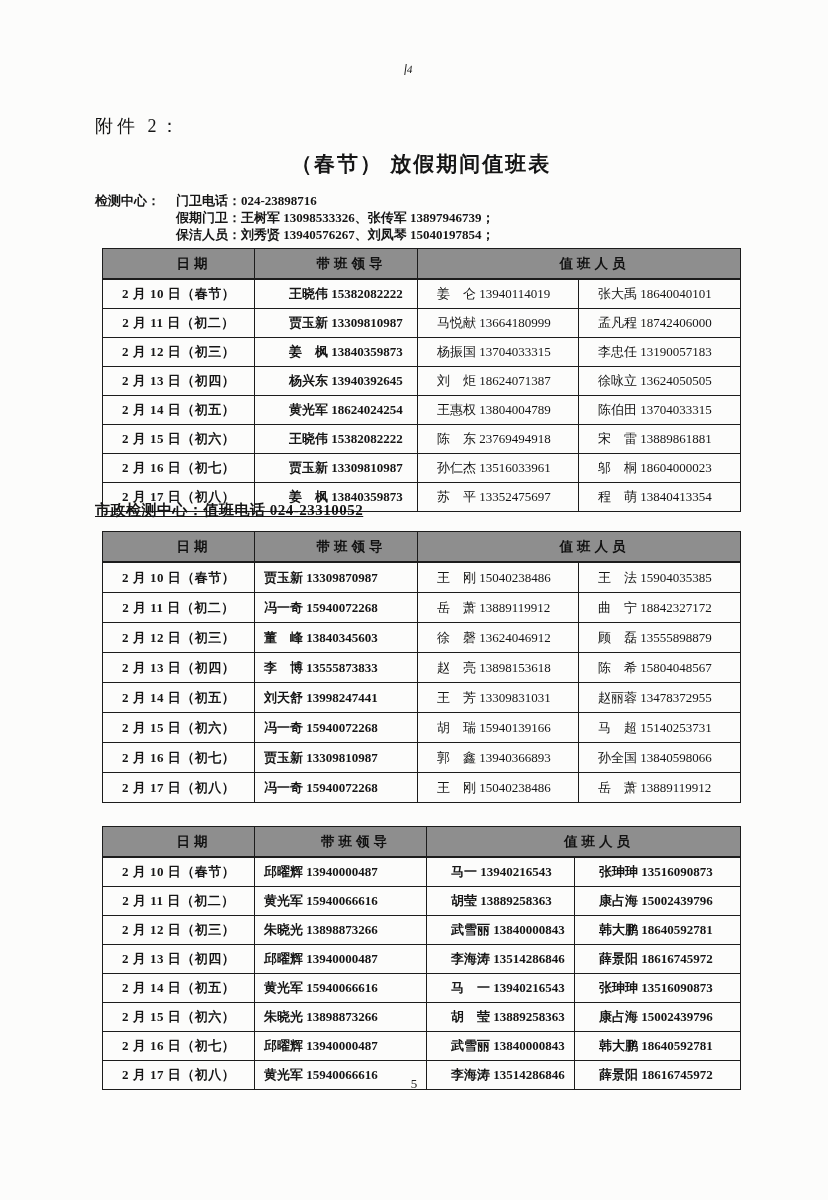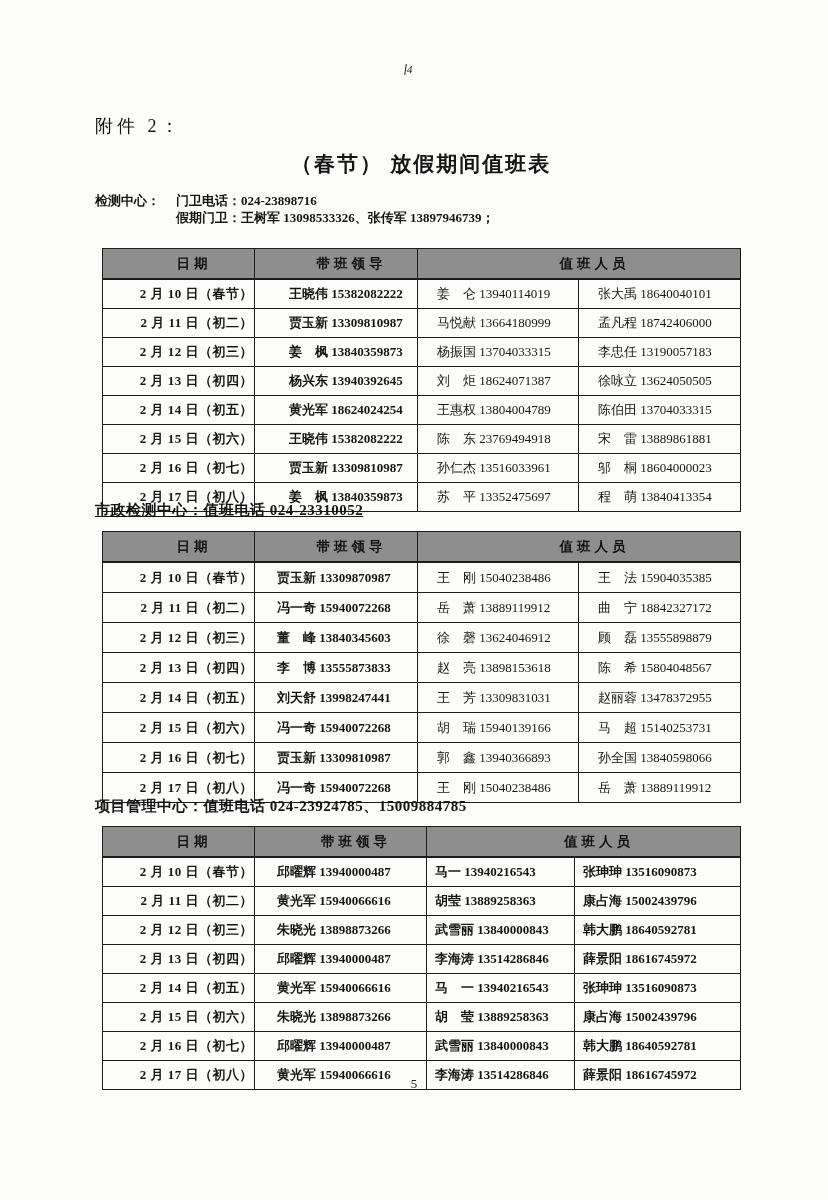--- a/index.html
+++ b/index.html
@@ -50,27 +50,27 @@
   table.tc{top:826px;}
   table.duty,table.duty th,table.duty td{border:1.4px solid #1c1c1c;}
   table.duty th{
     background:#8e8e8e;height:27px;
     font-size:13.5px;font-weight:700;letter-spacing:4px;color:#111;
     border-bottom-width:2px;
     padding-left:32px;
   }
   table.duty td{height:26px;font-weight:700;overflow:hidden;white-space:nowrap;}
   table.tb td{height:27px;}
-  td.col-date{text-align:right;letter-spacing:0.5px;}
+  td.col-date{text-align:center;letter-spacing:0.5px;}
   td.col-leader{padding-left:34px;}
-  table.tb td.col-leader,table.tc td.col-leader{padding-left:22px;}
+  table.tb td.col-leader,table.tc td.col-leader{padding-left:9px;}
   td.col-staff1,td.col-staff2{padding-left:19px;}
   table.ta td.col-staff1,table.ta td.col-staff2,
   table.tb td.col-staff1,table.tb td.col-staff2{font-weight:400;}
-  table.tc td.col-staff1,table.tc td.col-staff2{padding-left:8px;}
+  table.tc td.col-staff1,table.tc td.col-staff2{padding-left:24px;}
   .page-number{
     position:absolute;top:1076px;left:0;width:100%;
     text-align:center;font-size:13px;color:#222;
   }
 </style>
 </head>
 <body>
 
 <div class="page">
 
@@ -78,20 +78,21 @@
 
   <div class="attachment-label">附件 2：</div>
 
   <div class="doc-title">（春节） 放假期间值班表</div>
 
   <div class="info-block">
     <div class="info-prefix">检测中心：</div>
     <div class="info-lines">
       <div>门卫电话：024-23898716</div>
       <div>假期门卫：王树军 13098533326、张传军 13897946739；</div>
+      <div>保洁人员：刘秀贤 13940576267、刘凤琴 15040197854；</div>
     </div>
   </div>
 
   <table class="duty ta">
     <colgroup>
         <col style="width:152px">
         <col style="width:163px">
         <col style="width:161px">
         <col style="width:162px">
       </colgroup>
@@ -215,21 +216,20 @@
         </tr>
         <tr>
           <td class="col-date">2 月 17 日（初八）</td>
           <td class="col-leader">冯一奇 15940072268</td>
           <td class="col-staff1">王　刚 15040238486</td>
           <td class="col-staff2">岳　萧 13889119912</td>
         </tr>
       </tbody>
   </table>
 
-  <div class="section-label l3">项目管理中心：值班电话 024-23924785、15009884785</div>
 
   <table class="duty tc">
     <colgroup>
         <col style="width:152px">
         <col style="width:172px">
         <col style="width:148px">
         <col style="width:166px">
       </colgroup>
     <thead>
       <tr>

